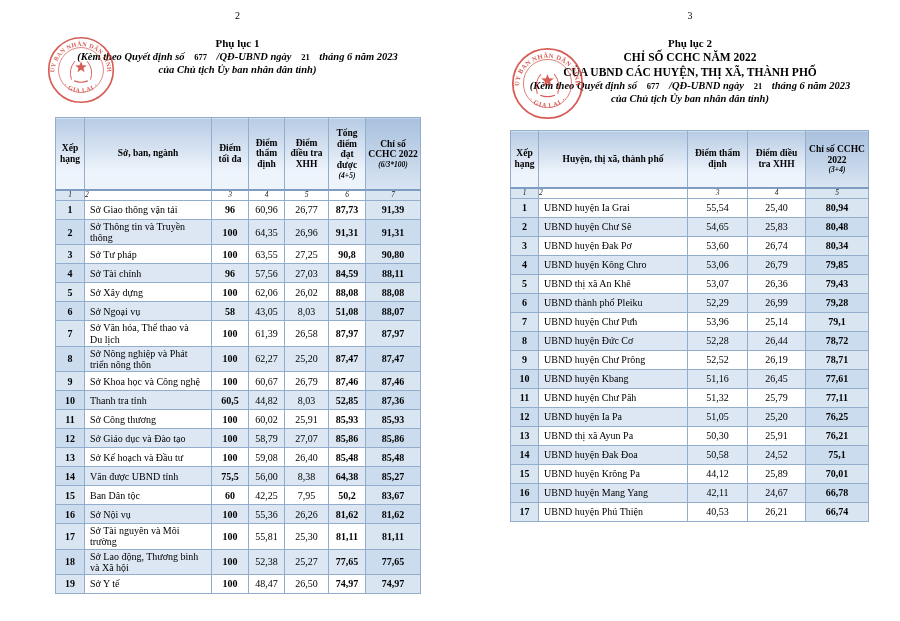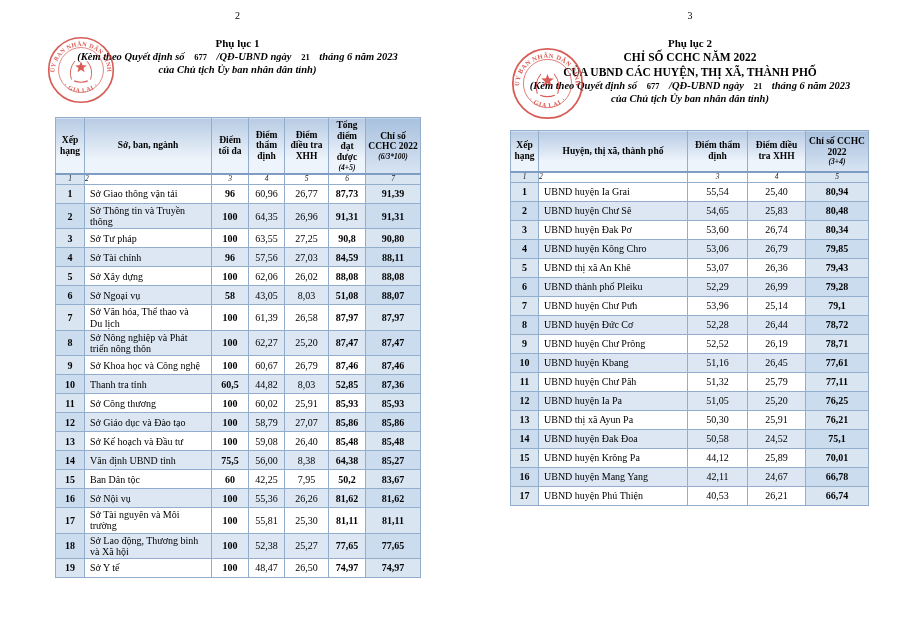--- a/index.html
+++ b/index.html
@@ -17,21 +17,21 @@
   .doc-sub{font-size:10.5px;font-style:italic;font-weight:bold;}
   .doc-sub .fill-num{font-style:normal;font-size:8.5px;margin:0 7px;}
   
   .tbl-wrap{position:absolute;}
   .tbl-wrap-left{left:55px;top:117px;width:366px;}
   .tbl-wrap-right{left:510px;top:130px;width:359px;}
   table.doc-tbl{border-collapse:collapse;table-layout:fixed;width:100%;font-size:10px;border:1px solid #8aa6c8;}
   .doc-tbl th{
     background:linear-gradient(#b7cbe4,#eef4fb 75%);
     border:1px solid #93aecd;border-bottom:2px solid #7f9cc2;
-    font-weight:bold;font-size:9.5px;line-height:1.12;padding:2px 1px;vertical-align:middle;
+    font-weight:bold;font-size:9.5px;line-height:1.12;padding:10px 1px;vertical-align:middle;
   }
   .doc-tbl th:last-child{background:linear-gradient(#a9c1de,#d8e4f2);}
   .tbl-left th{height:40px;}
   .tbl-right th{height:36px;}
   .doc-tbl .hnote{font-weight:bold;font-style:italic;font-size:7.5px;line-height:1;margin-top:1px;}
   .doc-tbl td{
     border:1px solid #93aecd;text-align:center;padding:1px 2px;height:16px;line-height:1.12;
     vertical-align:middle;background:#ffffff;
   }
   .doc-tbl td:nth-child(2){text-align:left;padding-left:5px;padding-right:10px;}
@@ -209,21 +209,21 @@
             <td>13</td>
             <td>Sở Kế hoạch và Đầu tư</td>
             <td>100</td>
             <td>59,08</td>
             <td>26,40</td>
             <td>85,48</td>
             <td>85,48</td>
           </tr>
           <tr class="band">
             <td>14</td>
-            <td>Văn định UBND tỉnh</td>
+            <td>Văn được UBND tỉnh</td>
             <td>75,5</td>
             <td>56,00</td>
             <td>8,38</td>
             <td>64,38</td>
             <td>85,27</td>
           </tr>
           <tr>
             <td>15</td>
             <td>Ban Dân tộc</td>
             <td>60</td>

